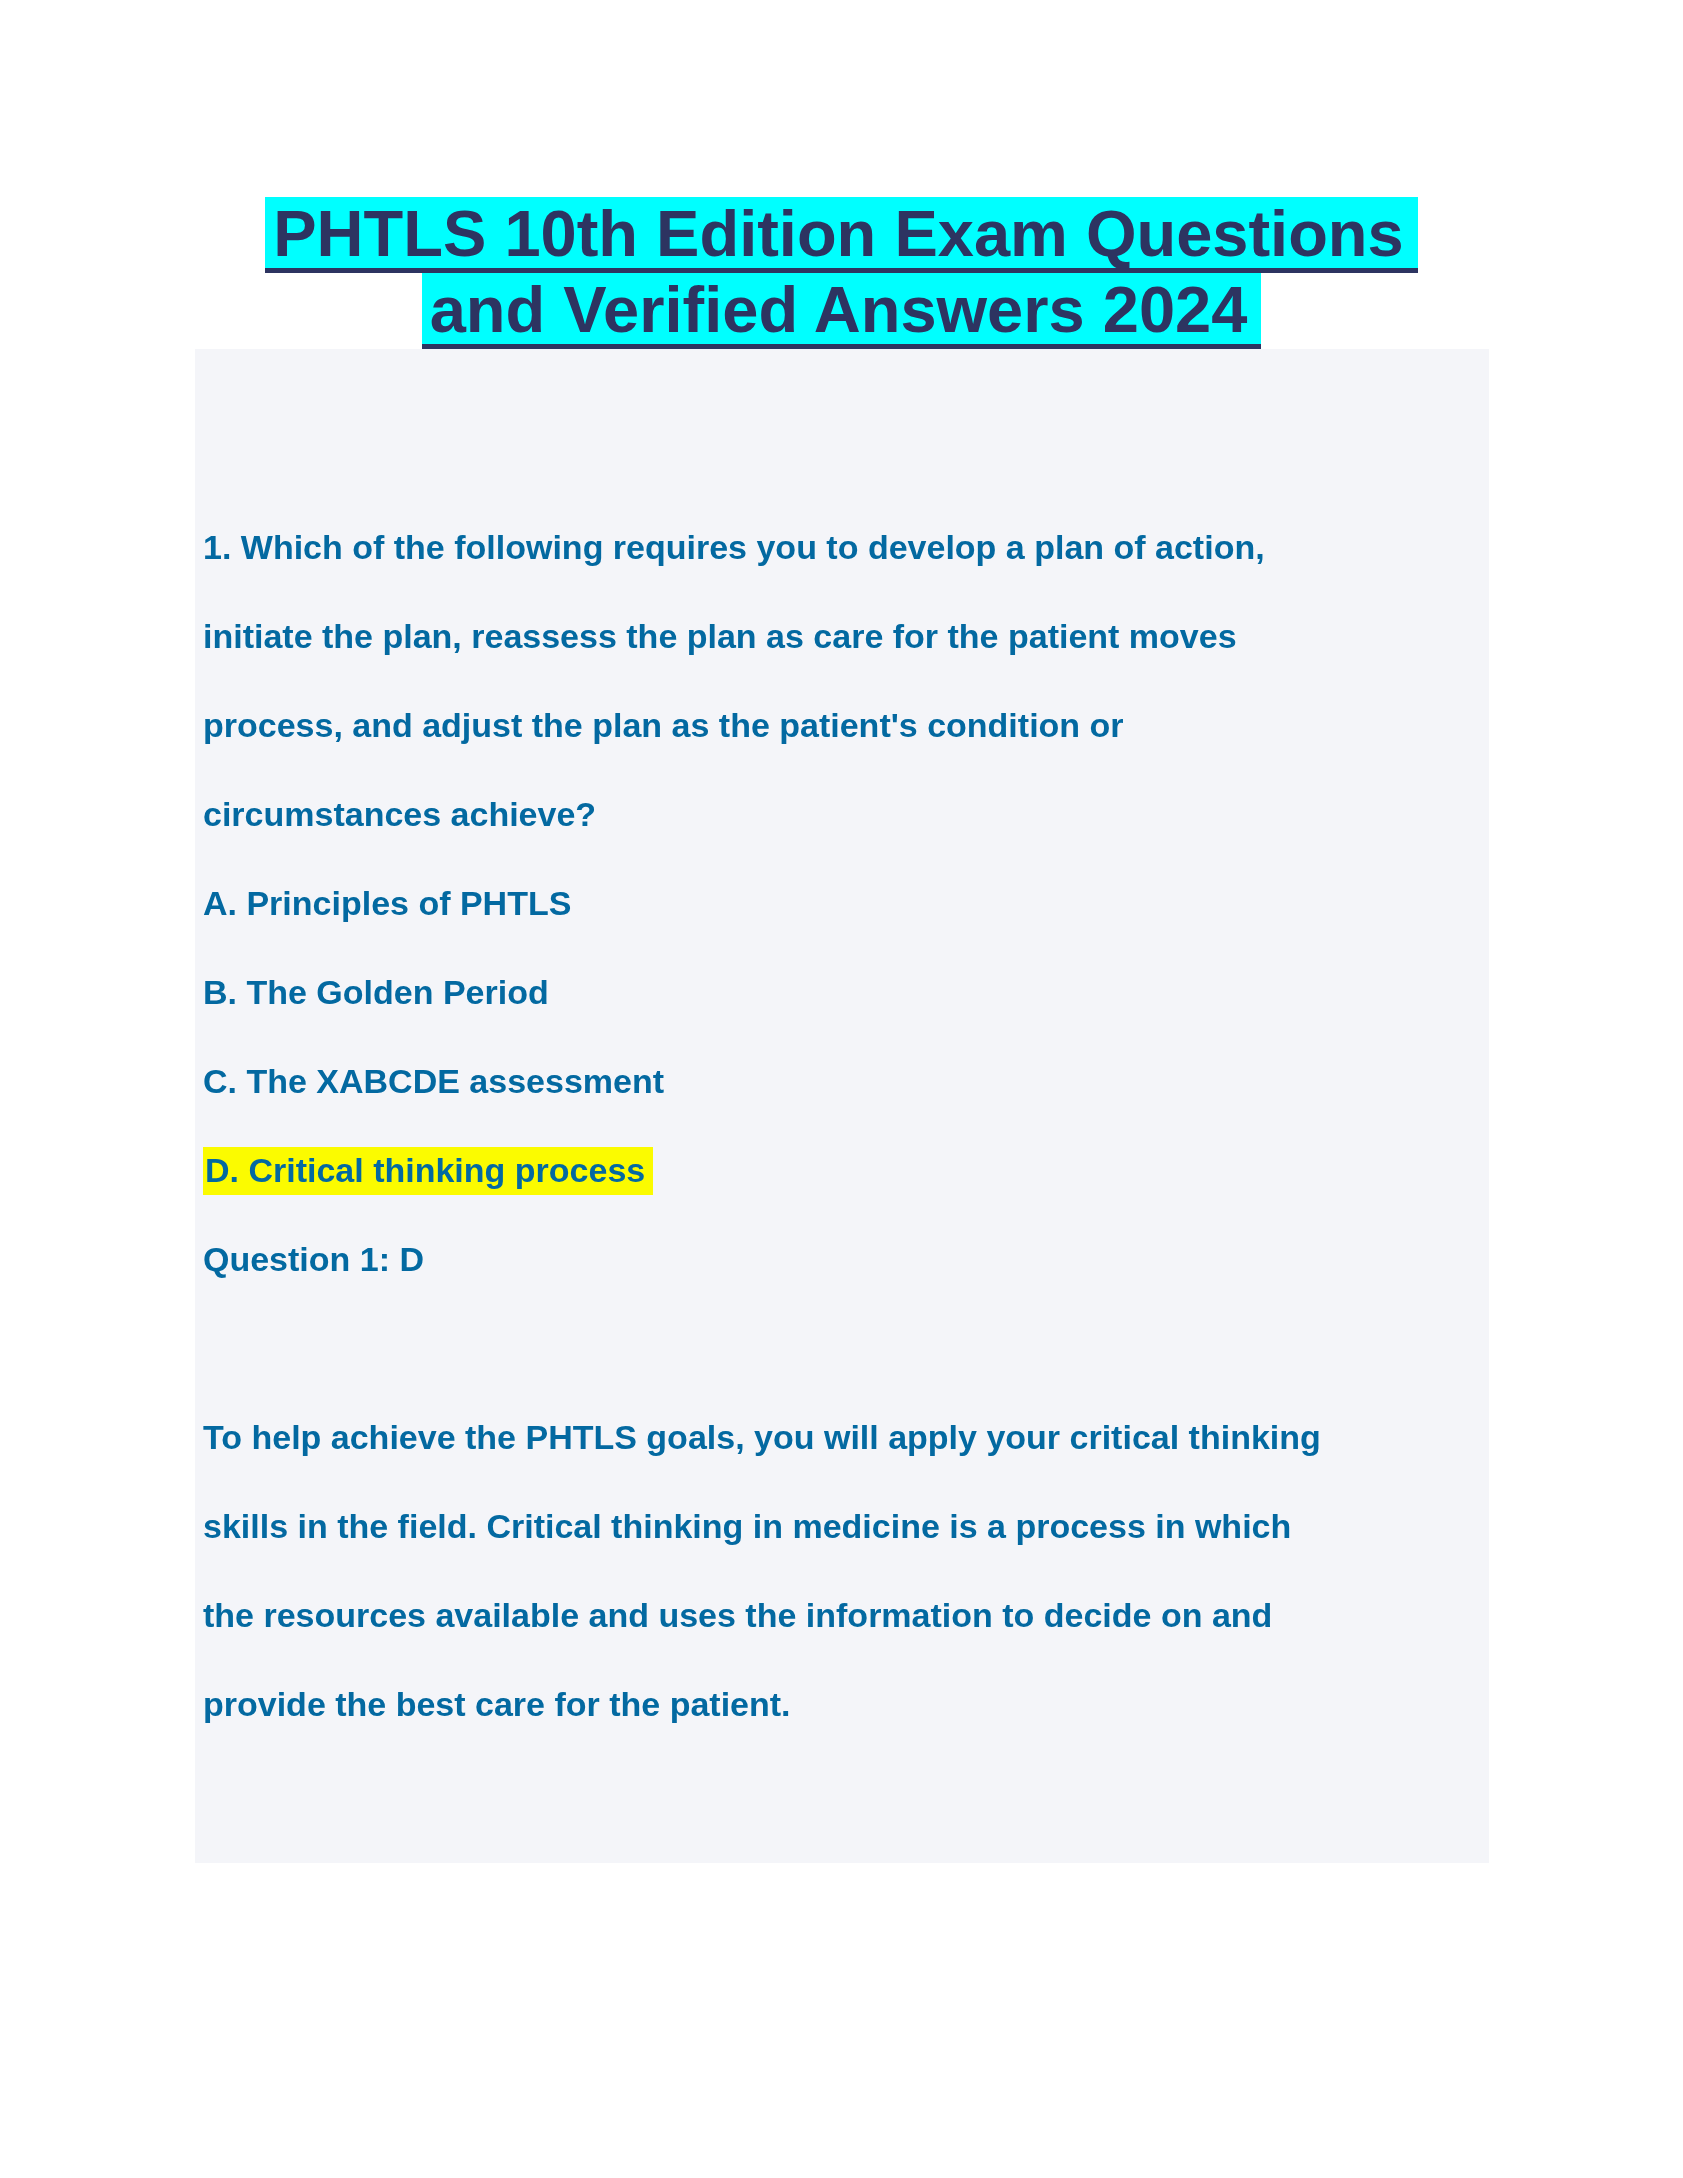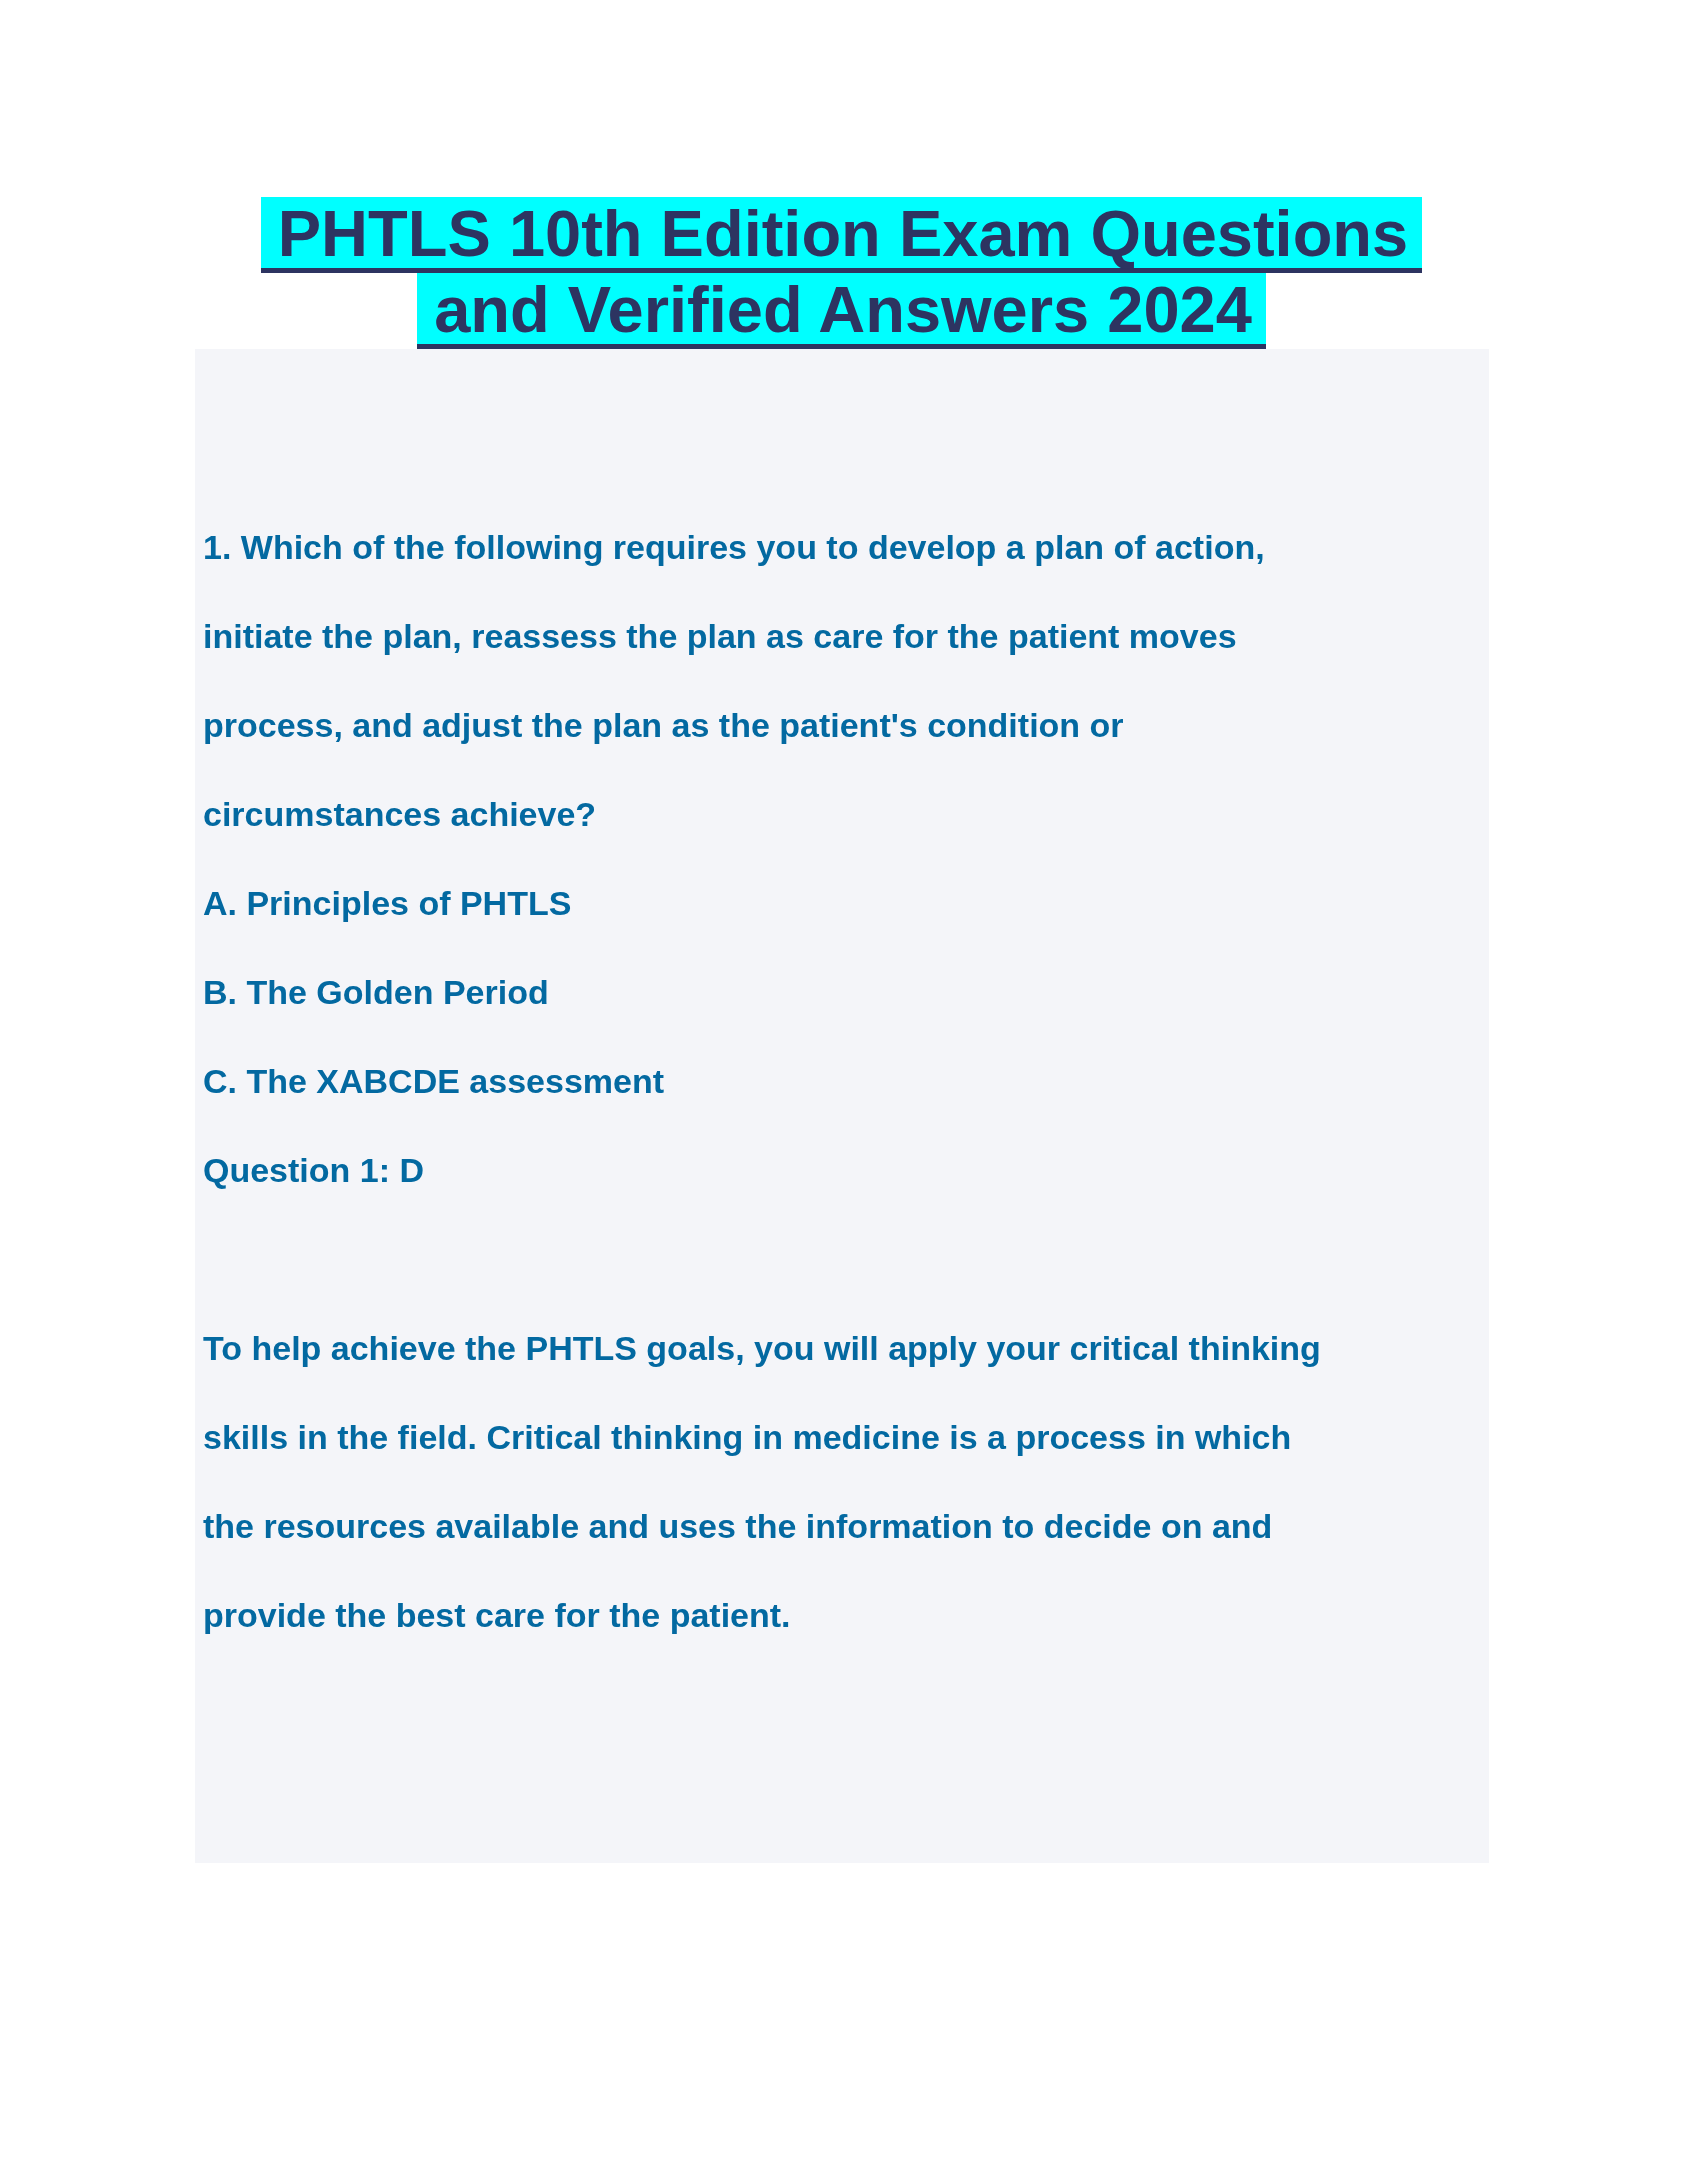--- a/index.html
+++ b/index.html
@@ -25,21 +25,21 @@
     text-align: center;
     font-size: 0;
   }
   .title-line {
     display: inline-block;
     font-weight: bold;
     font-size: 65px;
     line-height: 65px;
     color: #2d3461;
     background: #00ffff;
-    padding: 4px 14px 2px 17px;
+    padding: 4px 14px 2px 8px;
     border-bottom: 5px solid #2d3461;
     letter-spacing: 0px;
   }
   .content-box {
     margin-left: 195px;
     width: 1294px;
     height: 1514px;
     background: #f4f5f9;
     box-sizing: border-box;
     padding: 154px 10px 0 8px;
@@ -77,20 +77,21 @@
   <main class="content-box">
 
     <div class="line">1. Which of the following requires you to develop a plan of action,</div>
     <div class="line">initiate the plan, reassess the plan as care for the patient moves</div>
     <div class="line">process, and adjust the plan as the patient's condition or</div>
     <div class="line">circumstances achieve?</div>
 
     <div class="line">A. Principles of PHTLS</div>
     <div class="line">B. The Golden Period</div>
     <div class="line">C. The XABCDE assessment</div>
+    <div class="line"><span class="hl-yellow">D. Critical thinking process</span></div>
 
     <div class="line">Question 1: D</div>
 
     <div class="blank-line"></div>
 
     <div class="line">To help achieve the PHTLS goals, you will apply your critical thinking</div>
     <div class="line">skills in the field. Critical thinking in medicine is a process in which</div>
     <div class="line">the resources available and uses the information to decide on and</div>
     <div class="line">provide the best care for the patient.</div>
 

